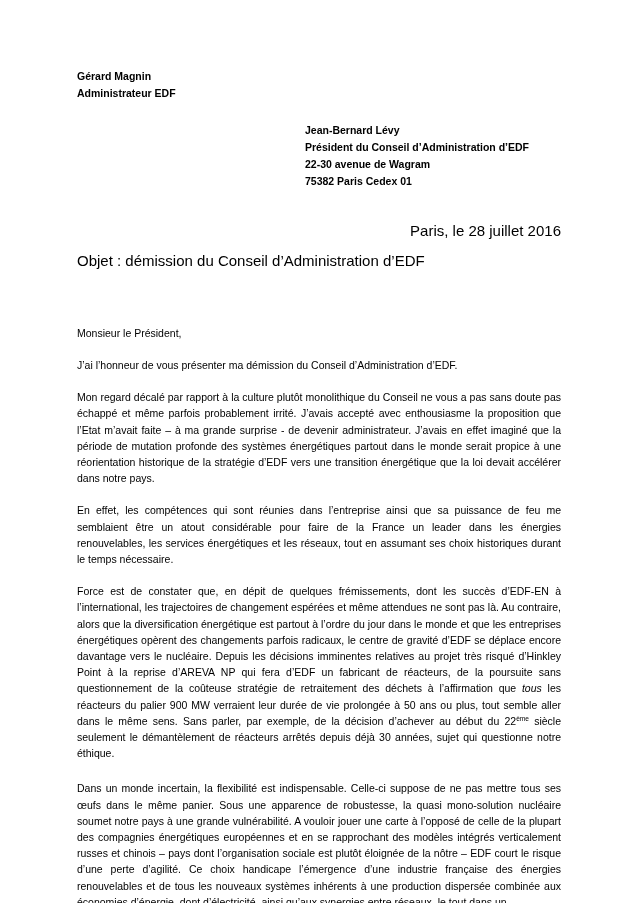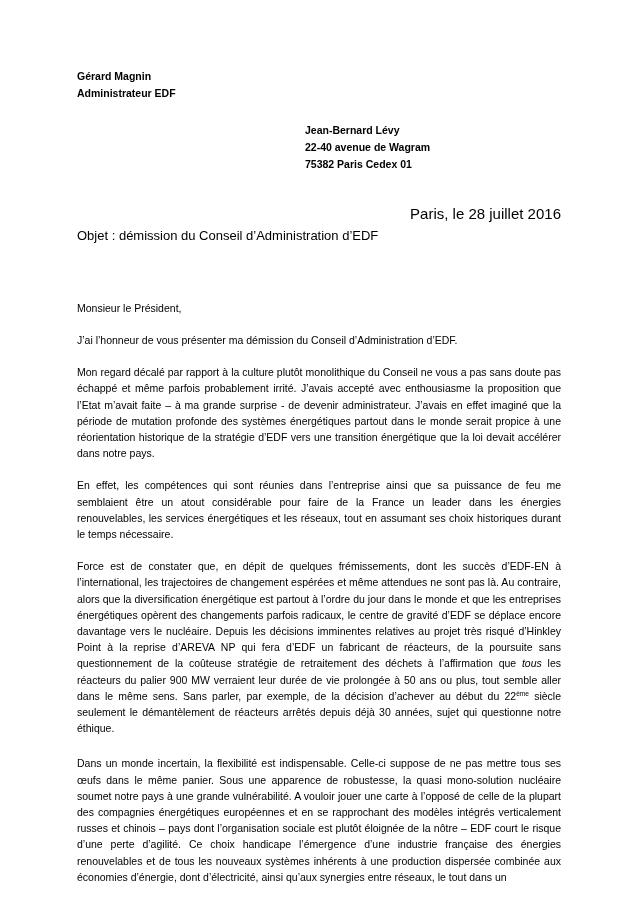--- a/index.html
+++ b/index.html
@@ -52,22 +52,22 @@
   .recipient div { white-space: nowrap; }
 
   .dateline {
     margin-top: 33px;
     text-align: right;
     font-size: 15px;
     line-height: 16px;
   }
 
   .subject {
-    margin-top: 6px;
-    font-size: 13px;
+    margin-top: 14px;
+    font-size: 15px;
     line-height: 16px;
   }
 
   .salutation {
     margin-top: 56px;
     font-size: 10.5px;
     line-height: 16px;
   }
 
   p.body-par {
@@ -98,21 +98,22 @@
 <div class="page">
   <div class="content">
 
     <div class="sender">
       <div>Gérard Magnin</div>
       <div>Administrateur EDF</div>
     </div>
 
     <div class="recipient">
       <div>Jean-Bernard Lévy</div>
-      <div>22-40 avenue de Wagram</div>
+      <div>Président du Conseil d’Administration d’EDF</div>
+      <div>22-30 avenue de Wagram</div>
       <div>75382 Paris Cedex 01</div>
     </div>
 
     <div class="dateline">Paris, le 28 juillet 2016</div>
 
     <div class="subject">Objet : démission du Conseil d’Administration d’EDF</div>
 
     <div class="salutation">Monsieur le Président,</div>
 
     <p class="body-par">J’ai l’honneur de vous présenter ma démission du Conseil d’Administration d’EDF.</p>

